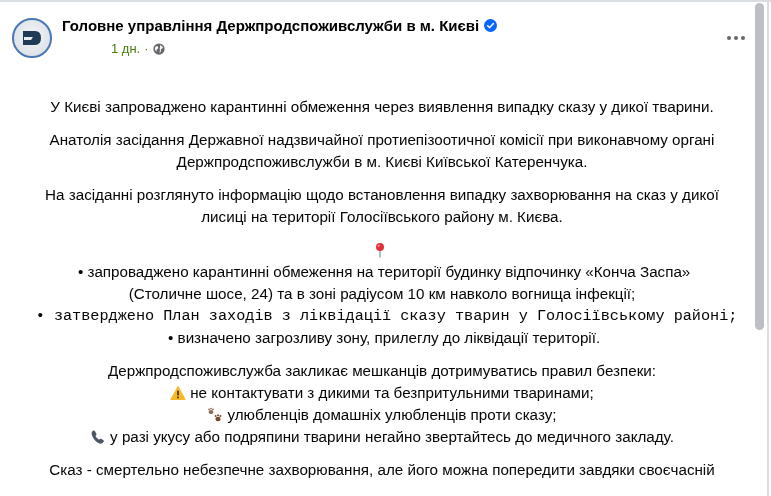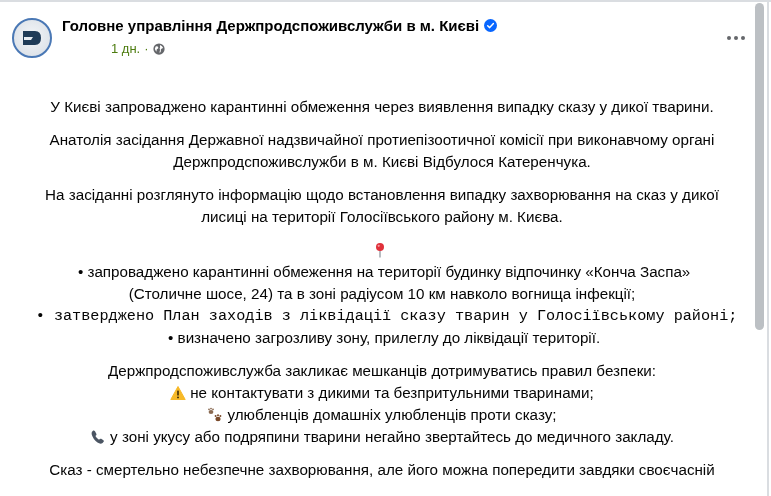--- a/index.html
+++ b/index.html
@@ -72,21 +72,21 @@
     <span></span>
   </div>
 </div>
 
 <div class="body">
   <p>
     <span class="line">У Києві запроваджено карантинні обмеження через виявлення випадку сказу у дикої тварини.</span>
   </p>
   <p>
     <span class="line">Анатолія засідання Державної надзвичайної протиепізоотичної комісії при виконавчому органі</span>
-    <span class="line">Держпродспоживслужби в м. Києві Відбулося Катеренчука.</span>
+    <span class="line">Держпродспоживслужби в м. Києві Київської Катеренчука.</span>
   </p>
   <p>
     <span class="line">На засіданні розглянуто інформацію щодо встановлення випадку захворювання на сказ у дикої</span>
     <span class="line">лисиці на території Голосіївського району м. Києва.</span>
   </p>
   <p>
     <span class="line">
       <svg class="emoji" viewBox="0 0 16 16">
         <line x1="8" y1="8" x2="8" y2="15.5" stroke="#9aa0a6" stroke-width="1.4"></line>
         <circle cx="8" cy="5" r="4" fill="#e0313b"></circle>
@@ -115,20 +115,20 @@
           <circle cx="6" cy="2.3" r="0.9" fill="#8a6a52"></circle>
         <ellipse cx="11" cy="12" rx="2.6" ry="2.2" fill="#7a4a2a"></ellipse>
         <circle cx="8.6" cy="9" r="1" fill="#7a4a2a"></circle>
           <circle cx="11" cy="8.2" r="1" fill="#7a4a2a"></circle>
           <circle cx="13.4" cy="9" r="1" fill="#7a4a2a"></circle>
       </svg><span>улюбленців домашніх улюбленців проти сказу;</span>
     </span>
     <span class="line">
       <svg class="emoji" viewBox="0 0 16 16">
         <path d="M3.2 1.5 Q1.2 2.5 1.6 5 Q2.8 10 7.5 13.6 Q10.5 15.6 12.6 14 L13.8 12.6 Q14.2 11.8 13.4 11.2 L11.2 9.8 Q10.4 9.4 9.8 10 L9 10.8 Q6.8 9.4 5.4 7 L6.2 6.2 Q6.8 5.6 6.3 4.8 L5 2.2 Q4.3 1.2 3.2 1.5 Z" fill="#4b5563"></path>
-      </svg><span>у зоні укусу або подряпини тварини негайно звертайтесь до медичного закладу.</span>
+      </svg><span>у разі укусу або подряпини тварини негайно звертайтесь до медичного закладу.</span>
     </span>
   </p>
   <p>
     <span class="line">Сказ - смертельно небезпечне захворювання, але його можна попередити завдяки своєчасній</span>
 
   </p>
 </div>
 
 </body></html>

